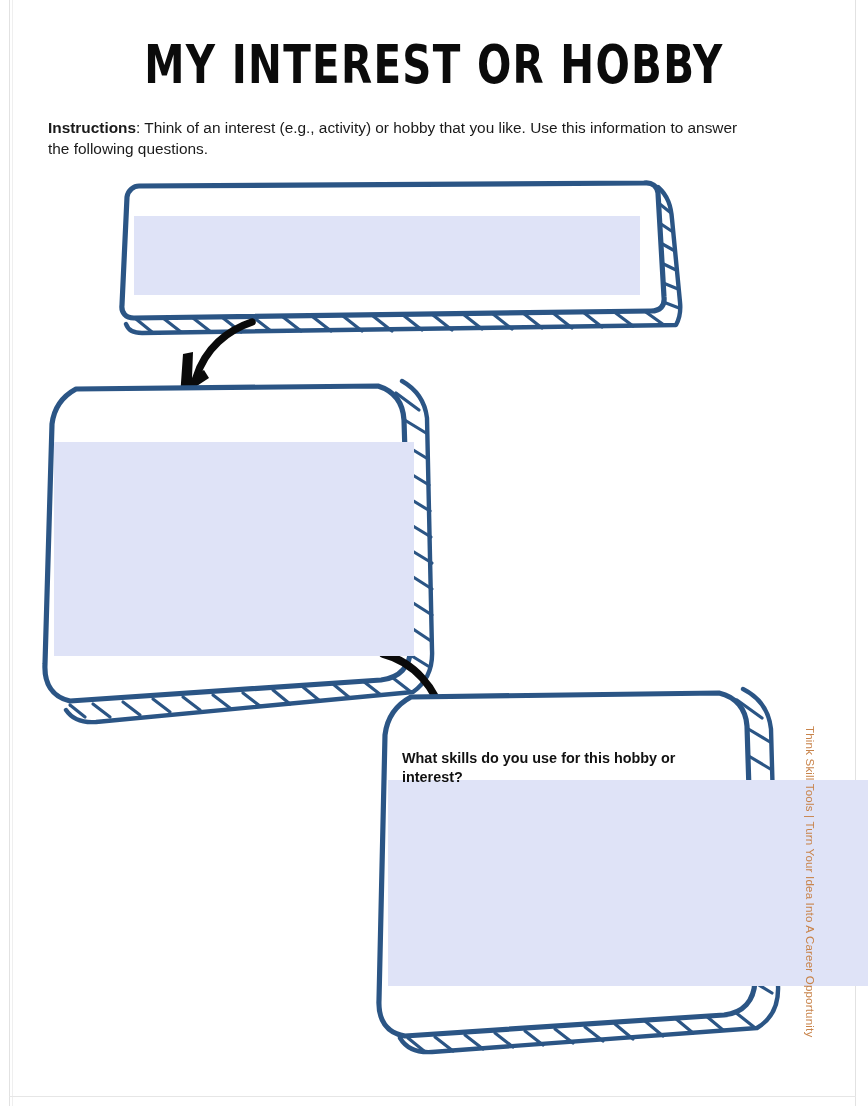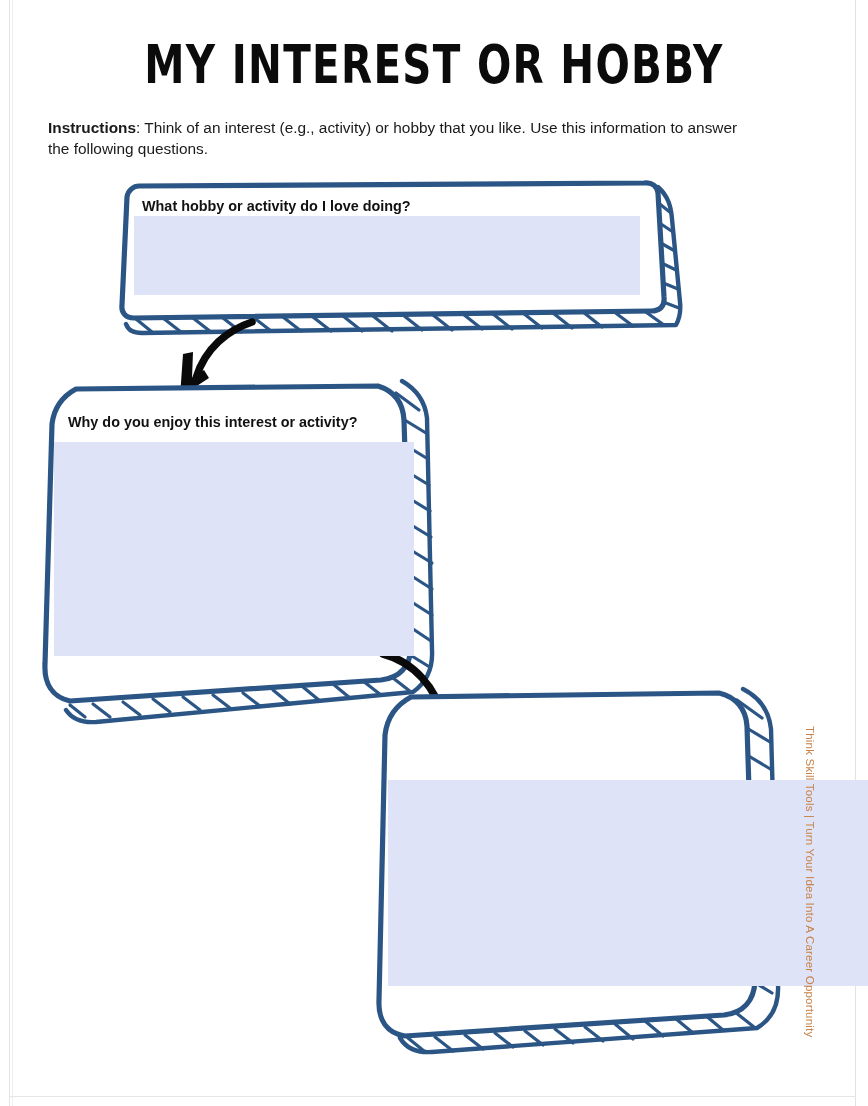--- a/index.html
+++ b/index.html
@@ -300,20 +300,19 @@
                Z"></path>
     </g>
   </svg>
 
   <div class="answer-area" id="q1-answer"></div>
 
   <div class="answer-area" id="q2-answer"></div>
 
   <div class="answer-area" id="q3-answer"></div>
 
-  <div class="q-label" id="q1-label">What hobby or activity do I love doing?</div>
-
-  <div class="q-label" id="q2-label">Why do you enjoy this interest or activity?</div>
-
+
+
+  <div class="q-label" id="q3-label">What skills do you use for this hobby or interest?</div>
 
   <div id="credit">Think Skill Tools | Turn Your Idea Into A Career Opportunity</div>
 
 </div>
 
 </body></html>

